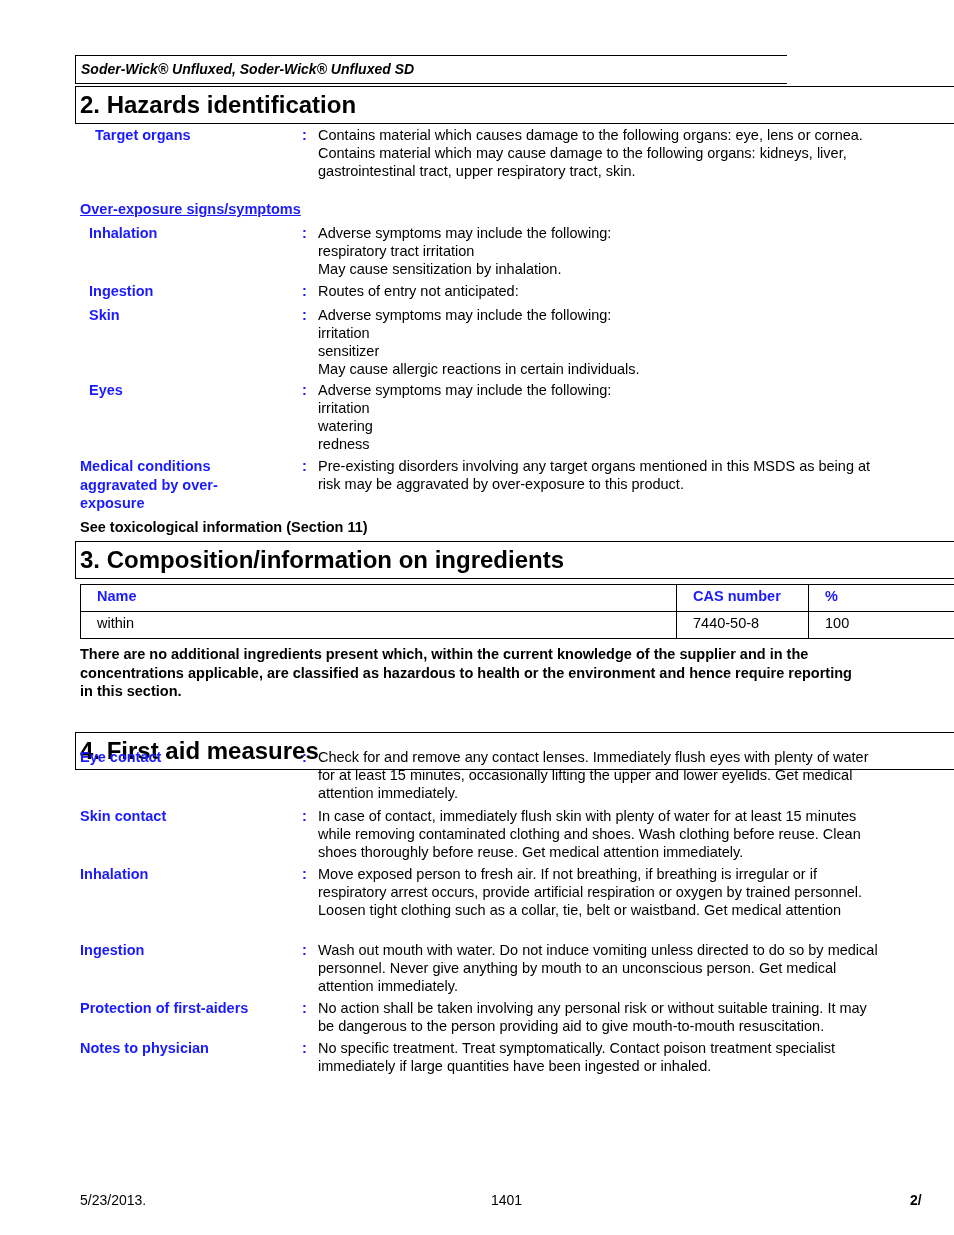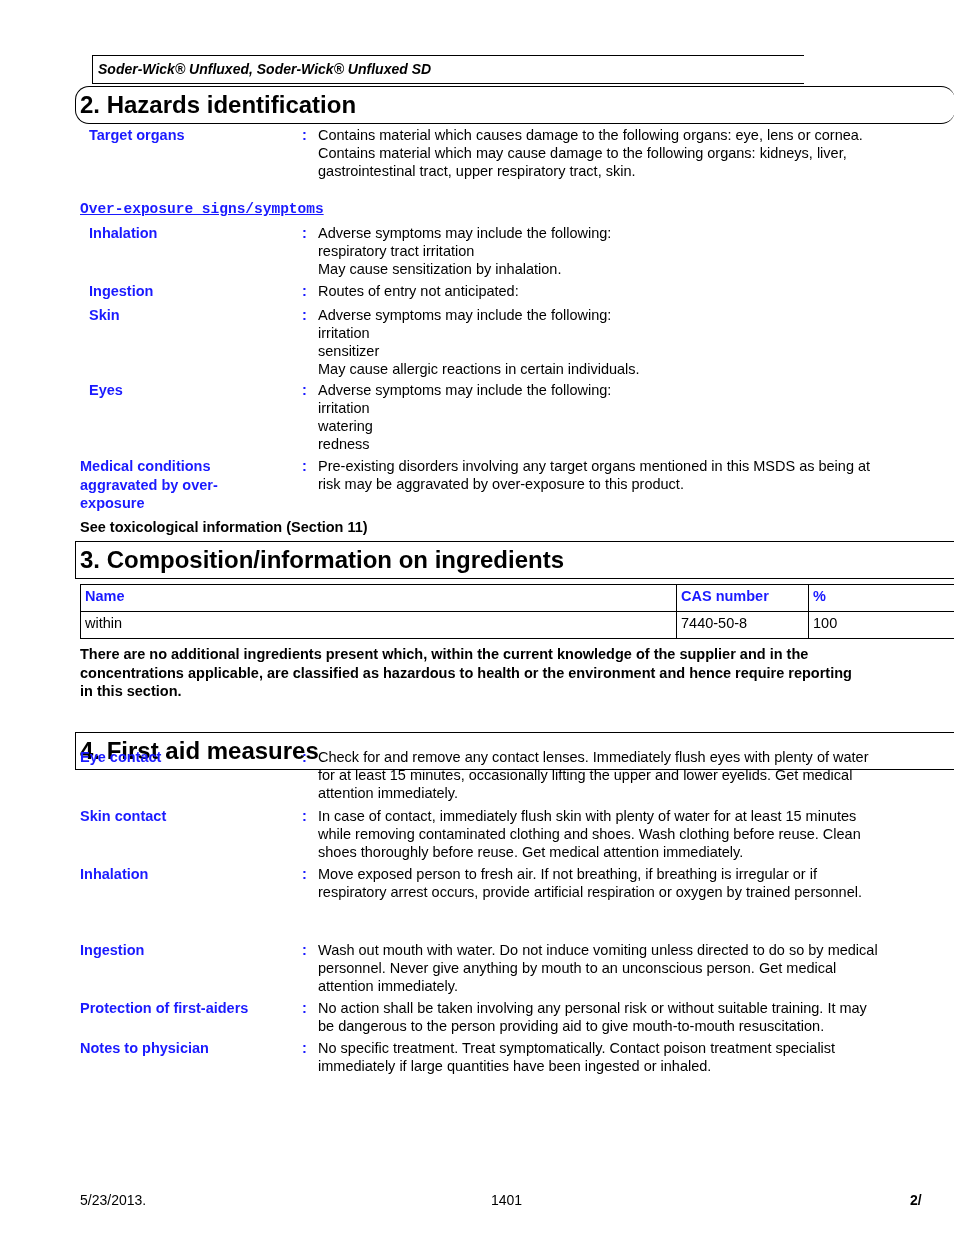--- a/index.html
+++ b/index.html
@@ -3,21 +3,21 @@
   <meta charset="utf-8">
   <style>
     html, body { margin: 0; padding: 0; background: #ffffff; }
     body {
       width: 954px; height: 1235px; position: relative; overflow: hidden;
       font-family: "Liberation Sans", sans-serif; color: #000;
     }
     .page { position: absolute; left: 0; top: 0; width: 954px; height: 1235px; }
 
     .product-bar {
-      position: absolute; left: 92px; top: 55px; width: 712px; height: 29px;
+      position: absolute; left: 75px; top: 55px; width: 712px; height: 29px;
       border: 1px solid #000; border-right: none; box-sizing: border-box;
     }
     .product-bar span {
       position: absolute; left: 5px; top: 5px;
       font-size: 14px; font-weight: bold; font-style: italic;
     }
 
     .section-header {
       position: absolute; left: 75px; width: 880px; height: 38px;
       border: 1px solid #000; border-right: none; box-sizing: border-box;
@@ -37,54 +37,54 @@
       font-size: 14.5px; line-height: 18px;
     }
     .val {
       position: absolute; left: 318px; width: 610px;
       font-size: 14.5px; line-height: 18px;
     }
     .val div { white-space: nowrap; }
 
     .subhead {
       position: absolute; left: 80px; color: #1a1aff; font-weight: bold;
-      font-size: 14.5px; text-decoration: underline; font-family: Liberation Mono, monospace;
+      font-size: 14.5px; text-decoration: underline;
     }
     .note-bold {
       position: absolute; left: 80px; font-weight: bold; font-size: 14.5px; line-height: 18.5px;
     }
 
     table.ingredients {
       position: absolute; left: 80px; top: 584px; width: 875px;
       border-collapse: collapse; font-size: 14.5px;
     }
     table.ingredients td, table.ingredients th {
-      border: 1px solid #000; height: 27px; padding: 0 4px; text-align: left; vertical-align: top;
+      border: 1px solid #000; height: 27px; padding: 0 16px; text-align: left; vertical-align: top;
       padding-top: 3px; box-sizing: border-box;
     }
     table.ingredients th { color: #1a1aff; font-weight: bold; }
     table.ingredients tr td:last-child, table.ingredients tr th:last-child { border-right: none; }
 
     .footer span { position: absolute; top: 1192px; font-size: 14px; }
   </style>
 </head>
 <body>
 
 <div class="page">
 
   <div class="product-bar">
     <span>Soder-Wick® Unfluxed, Soder-Wick® Unfluxed SD</span>
   </div>
 
-  <div class="section-header" style="top:86px;border-radius:14px;">
+  <div class="section-header" style="top:86px;">
     <span>2. Hazards identification</span>
   </div>
 
   <div class="row" style="top:126px;">
-    <span class="lbl" style="left:89px;">Target organs</span>
+    <span class="lbl" style="left:95px;">Target organs</span>
     <span class="colon">:</span>
     <div class="val">
       <div>Contains material which causes damage to the following organs: eye, lens or cornea.</div>
       <div>Contains material which may cause damage to the following organs: kidneys, liver,</div>
       <div>gastrointestinal tract, upper respiratory tract, skin.</div>
     </div>
   </div>
 
   <a class="subhead" style="top:201px;">Over-exposure signs/symptoms</a>
 
@@ -196,20 +196,21 @@
       <div>shoes thoroughly before reuse.  Get medical attention immediately.</div>
     </div>
   </div>
 
   <div class="row" style="top:865px;">
     <span class="lbl" style="left:80px;">Inhalation</span>
     <span class="colon">:</span>
     <div class="val">
       <div>Move exposed person to fresh air.  If not breathing, if breathing is irregular or if</div>
       <div>respiratory arrest occurs, provide artificial respiration or oxygen by trained personnel.</div>
+      <div>Loosen tight clothing such as a collar, tie, belt or waistband.  Get medical attention</div>
     </div>
   </div>
 
   <div class="row" style="top:941px;">
     <span class="lbl" style="left:80px;">Ingestion</span>
     <span class="colon">:</span>
     <div class="val">
       <div>Wash out mouth with water.  Do not induce vomiting unless directed to do so by medical</div>
       <div>personnel.  Never give anything by mouth to an unconscious person.  Get medical</div>
       <div>attention immediately.</div>

